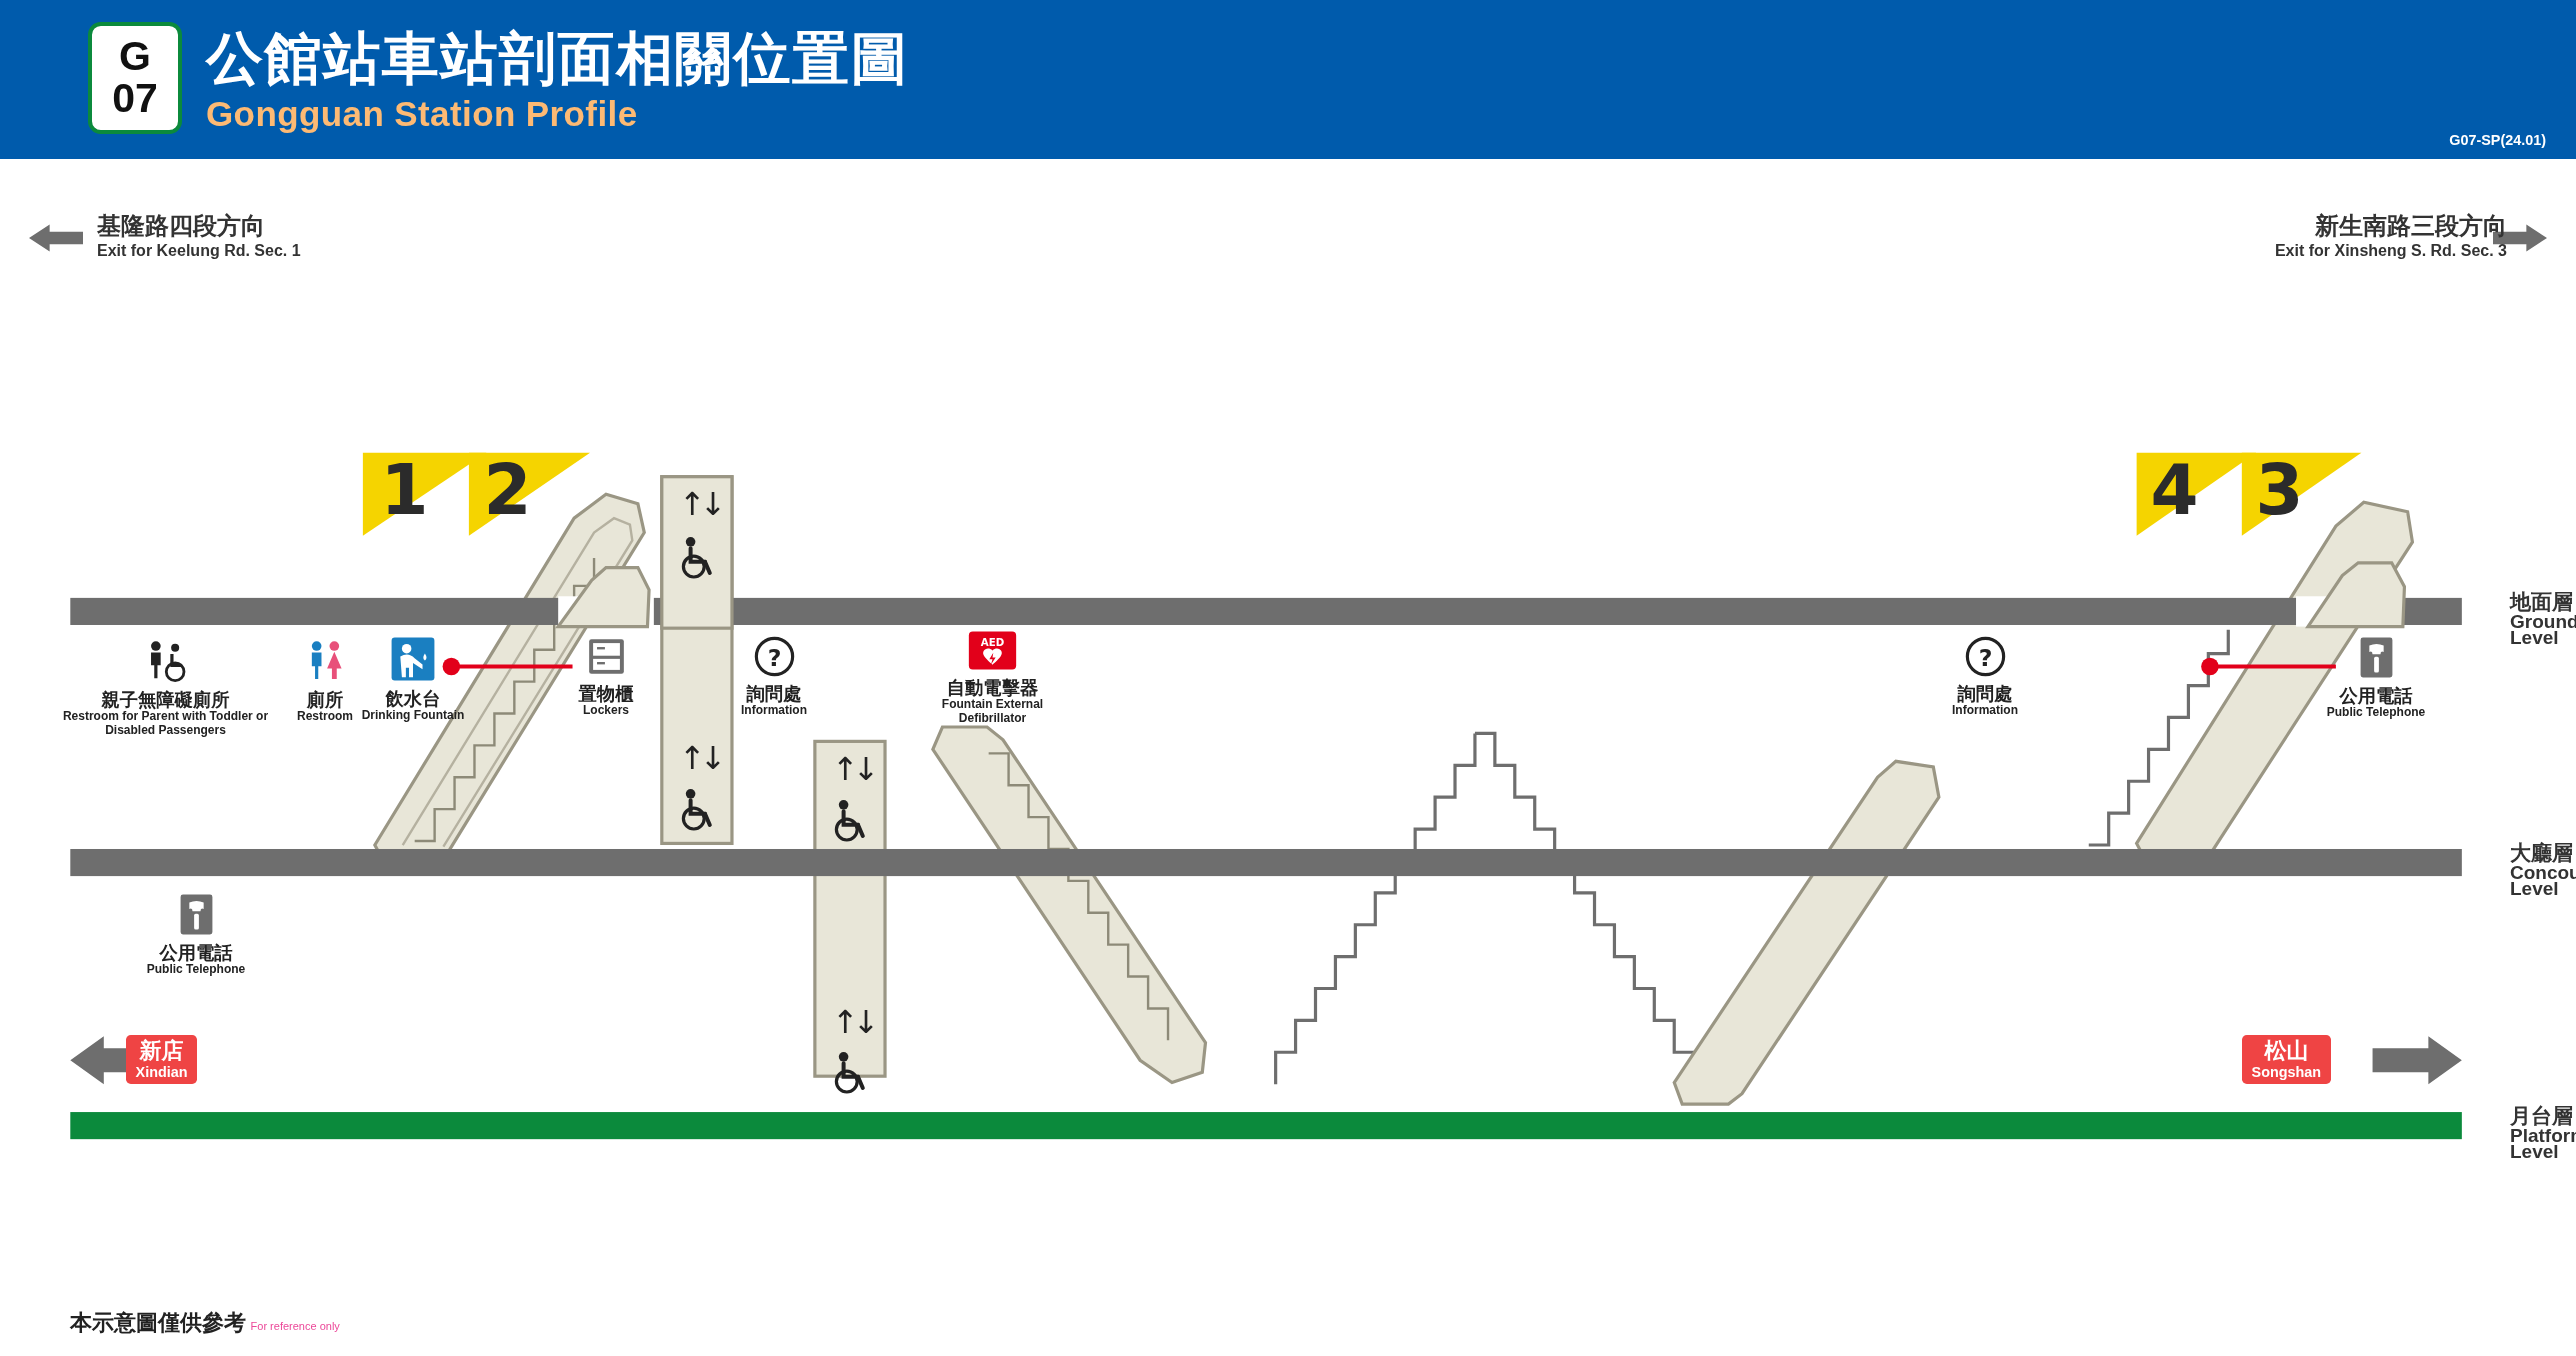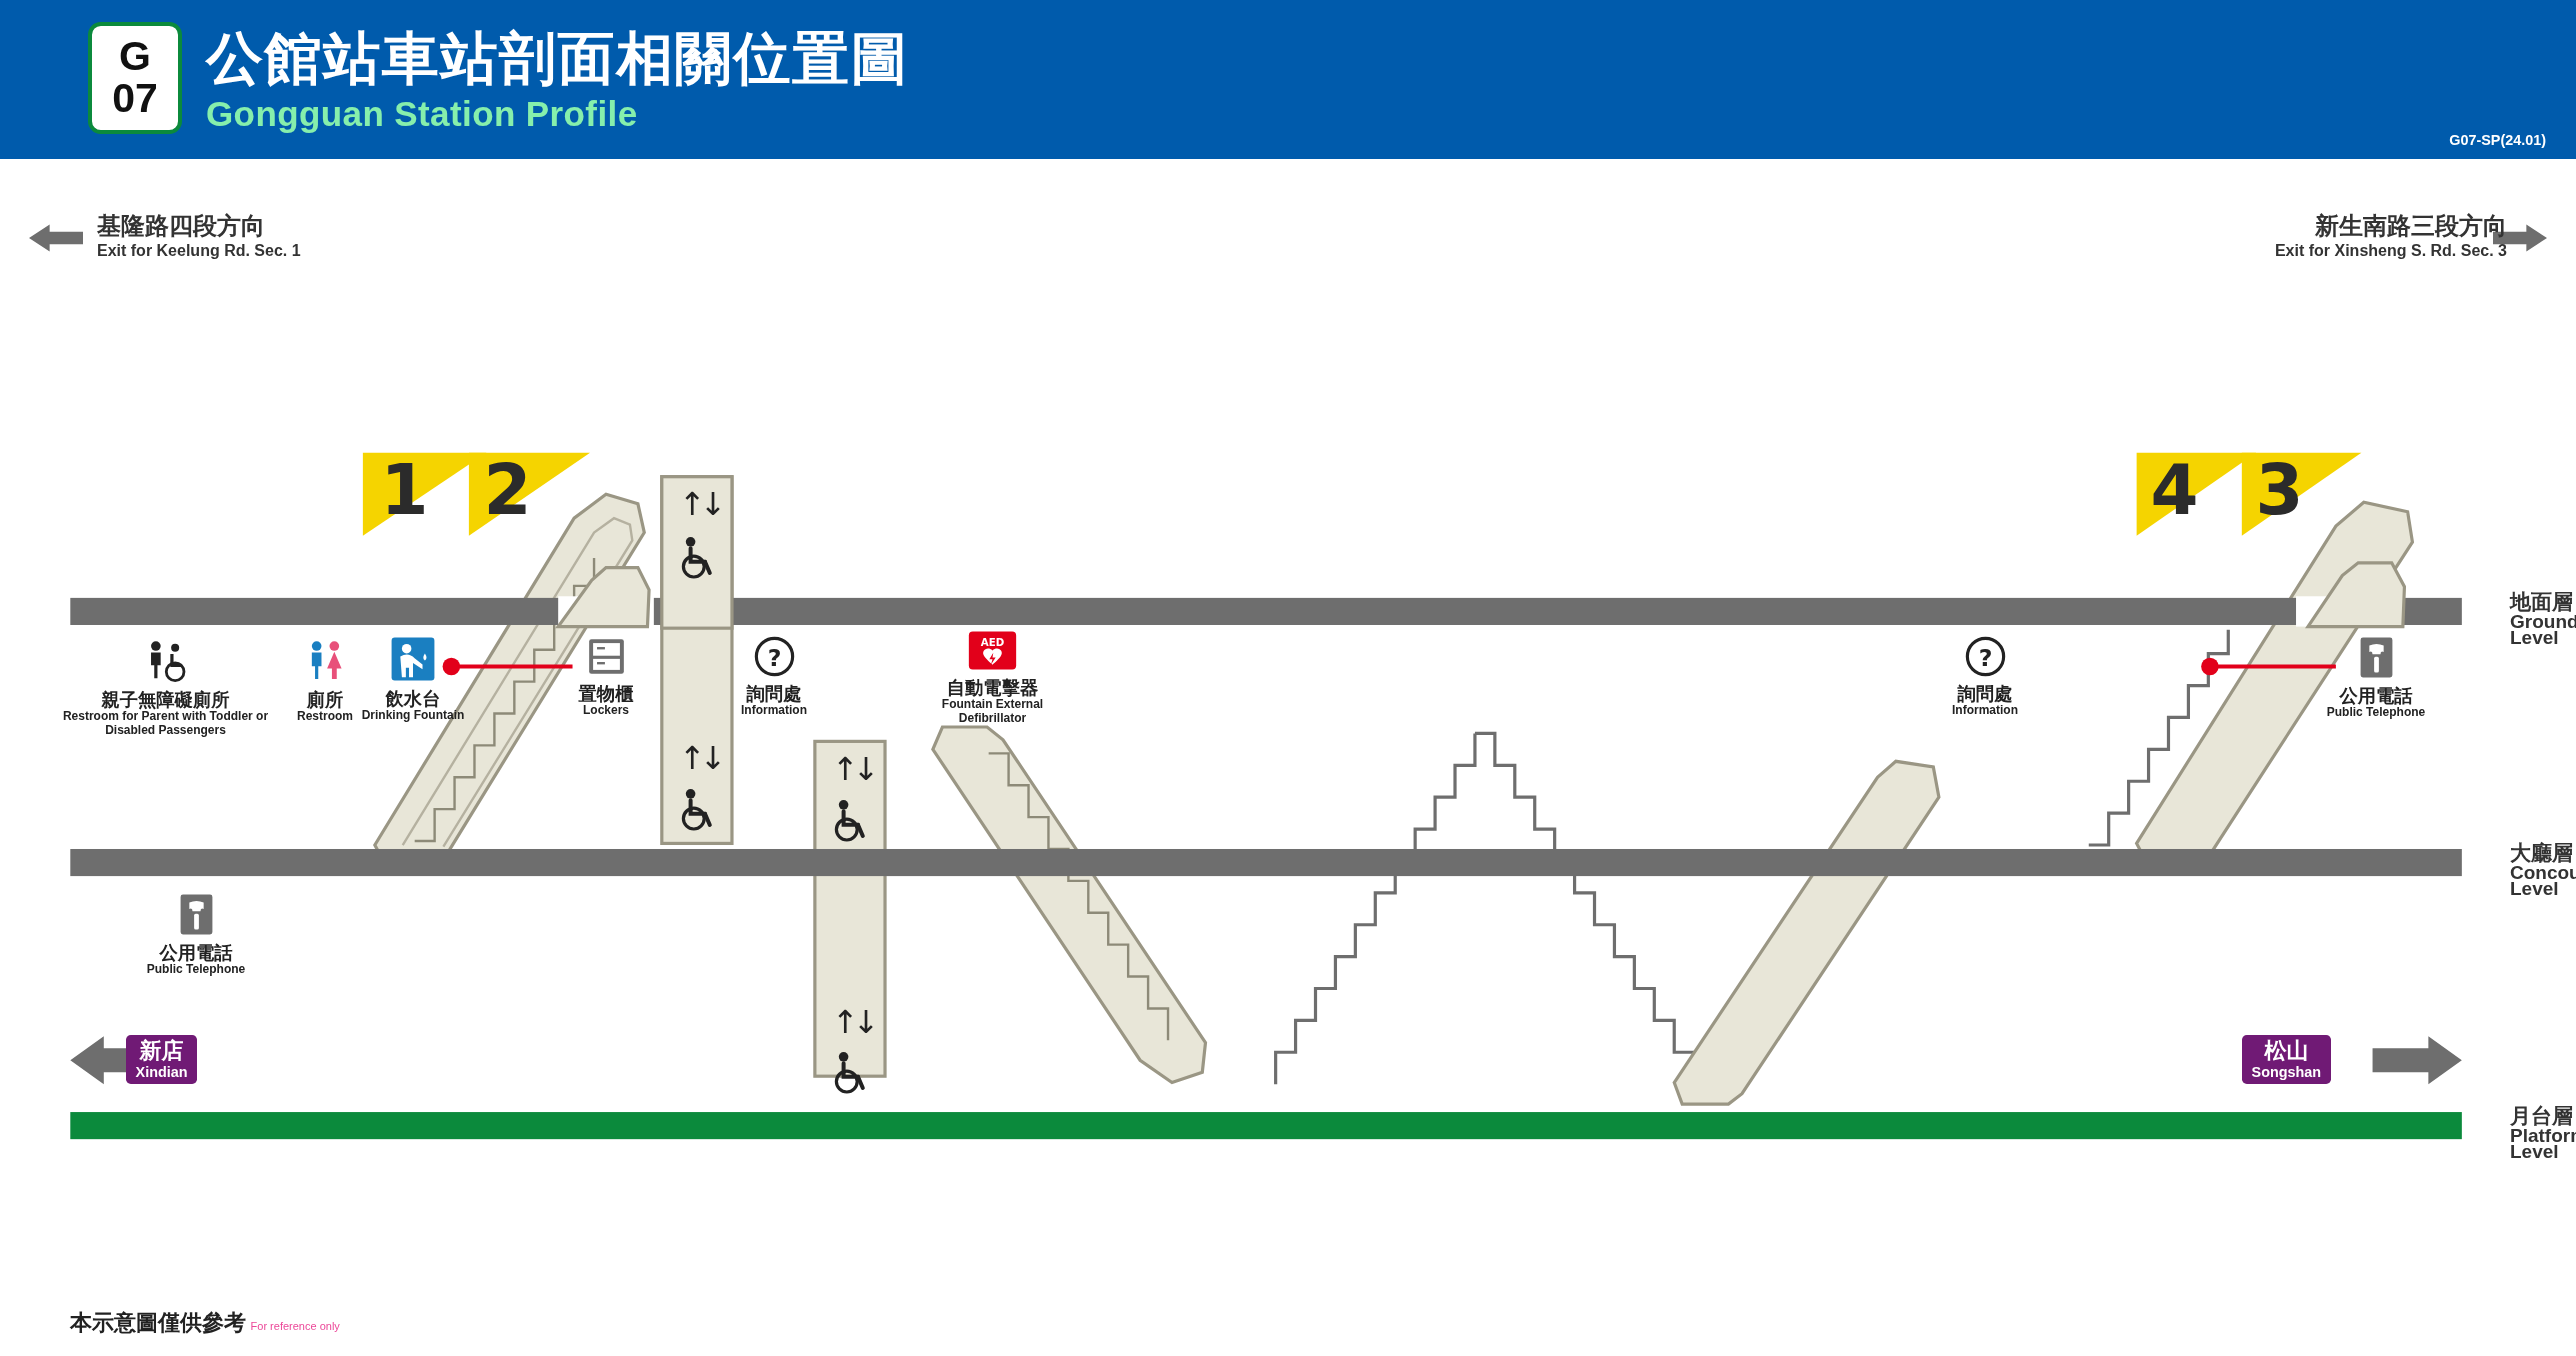--- a/index.html
+++ b/index.html
@@ -28,21 +28,21 @@
   .station-badge .num{
     font-size:41px;font-weight:bold;color:#111;line-height:43px;
   }
   .header-title{
     position:absolute;left:206px;top:21px;
     color:#ffffff;font-size:57px;font-weight:bold;letter-spacing:1.6px;
     font-family:"DejaVu Sans","Liberation Sans",sans-serif;
   }
   .header-sub{
     position:absolute;left:206px;top:94px;
-    color:#86efac;font-size:35px;font-weight:bold;letter-spacing:0.4px;
+    color:#fdba74;font-size:35px;font-weight:bold;letter-spacing:0.4px;
   }
   .header-code{
     position:absolute;right:30px;top:132px;
     color:#ffffff;font-size:14.4px;font-weight:bold;margin-left:9px;
   }
   
   .exit{position:absolute;}
   .exit .zh{font-size:24px;font-weight:bold;color:#333;line-height:30px;}
   .exit .en{font-size:16px;font-weight:bold;color:#333;line-height:19px;}
   .exit-left{left:97px;top:211px;}
@@ -68,21 +68,21 @@
   .flag{position:absolute;width:59px;height:80px;}
   .flag .digit{
     position:absolute;left:0;top:0;width:59px;height:80px;
     font-size:69px;font-weight:bold;color:#2b2b2b;
     font-family:"DejaVu Sans","Liberation Sans",sans-serif;
     display:flex;align-items:center;justify-content:center;
     line-height:80px;
   }
   
   .dirtag{
-    position:absolute;background:#701a75;border-radius:4.8px;
+    position:absolute;background:#ef4444;border-radius:4.8px;
     padding:3.2px 9.6px 4.8px 9.6px;text-align:center;
   }
   .dirtag .zh{color:#fff;font-size:22px;font-weight:bold;line-height:25.5px;}
   .dirtag .en{color:#fff;font-size:14.4px;font-weight:bold;line-height:16px;}
   
   .footer{
     position:absolute;left:70px;top:1308px;
   }
   .footer .zh{font-size:22px;font-weight:bold;color:#222;display:inline;}
   .footer .en{font-size:11px;color:#ec4899;display:inline;margin-left:1px;}

